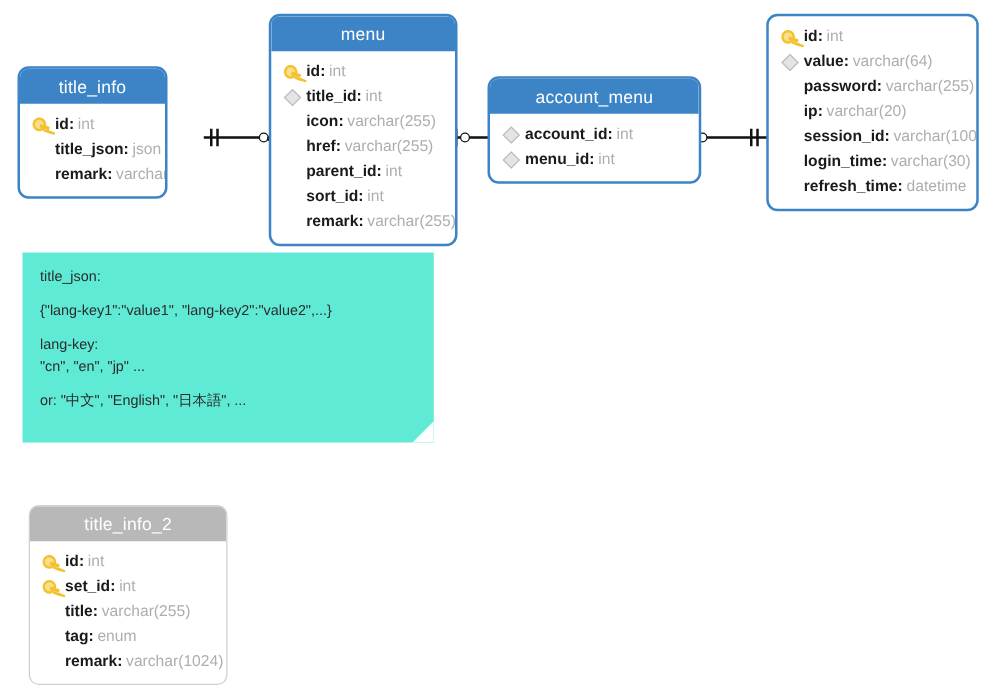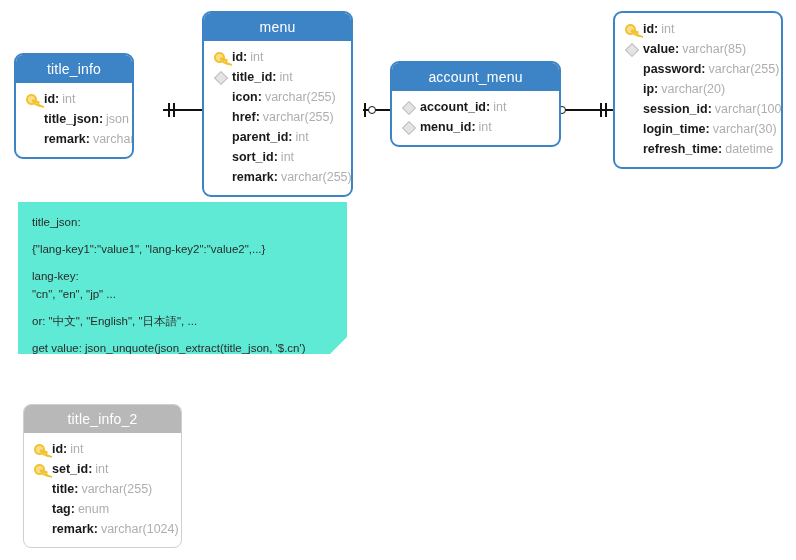--- a/index.html
+++ b/index.html
@@ -235,21 +235,21 @@
     </div>
     <div class="field">
       <span class="ic"></span>
       <span class="fname">remark</span>
         <span class="colon">:</span>
       <span class="ftype">varchar(255)</span>
     </div>
   </div>
 </div>
 
-<div class="entity" style="left:202px; top:11px; width:151px;">
+<div class="entity" style="left:215px; top:11px; width:151px;">
   <div class="entity-header">menu</div>
   <div class="entity-body">
     <div class="field">
       <span class="ic key"></span>
       <span class="fname">id</span>
         <span class="colon">:</span>
       <span class="ftype">int</span>
     </div>
     <div class="field">
       <span class="ic diamond"></span>
@@ -313,21 +313,21 @@
     <div class="field">
       <span class="ic key"></span>
       <span class="fname">id</span>
         <span class="colon">:</span>
       <span class="ftype">int</span>
     </div>
     <div class="field">
       <span class="ic diamond"></span>
       <span class="fname">value</span>
         <span class="colon">:</span>
-      <span class="ftype">varchar(85)</span>
+      <span class="ftype">varchar(64)</span>
     </div>
     <div class="field">
       <span class="ic"></span>
       <span class="fname">password</span>
         <span class="colon">:</span>
       <span class="ftype">varchar(255)</span>
     </div>
     <div class="field">
       <span class="ic"></span>
       <span class="fname">ip</span>
@@ -391,16 +391,15 @@
   </div>
 </div>
 
 <div class="note" style="left:18px; top:202px; width:329px; height:152px;">
   <div class="note-inner">
     <p>title_json:</p>
     <p>{"lang-key1":"value1", "lang-key2":"value2",...}</p>
     <p class="tight">lang-key:</p>
     <p>"cn", "en", "jp" ...</p>
     <p>or: "中文", "English", "日本語", ...</p>
-    <p>get value: json_unquote(json_extract(title_json, '$.cn')</p>
   </div>
   <div class="fold"></div>
 </div>
 
 </body></html>

